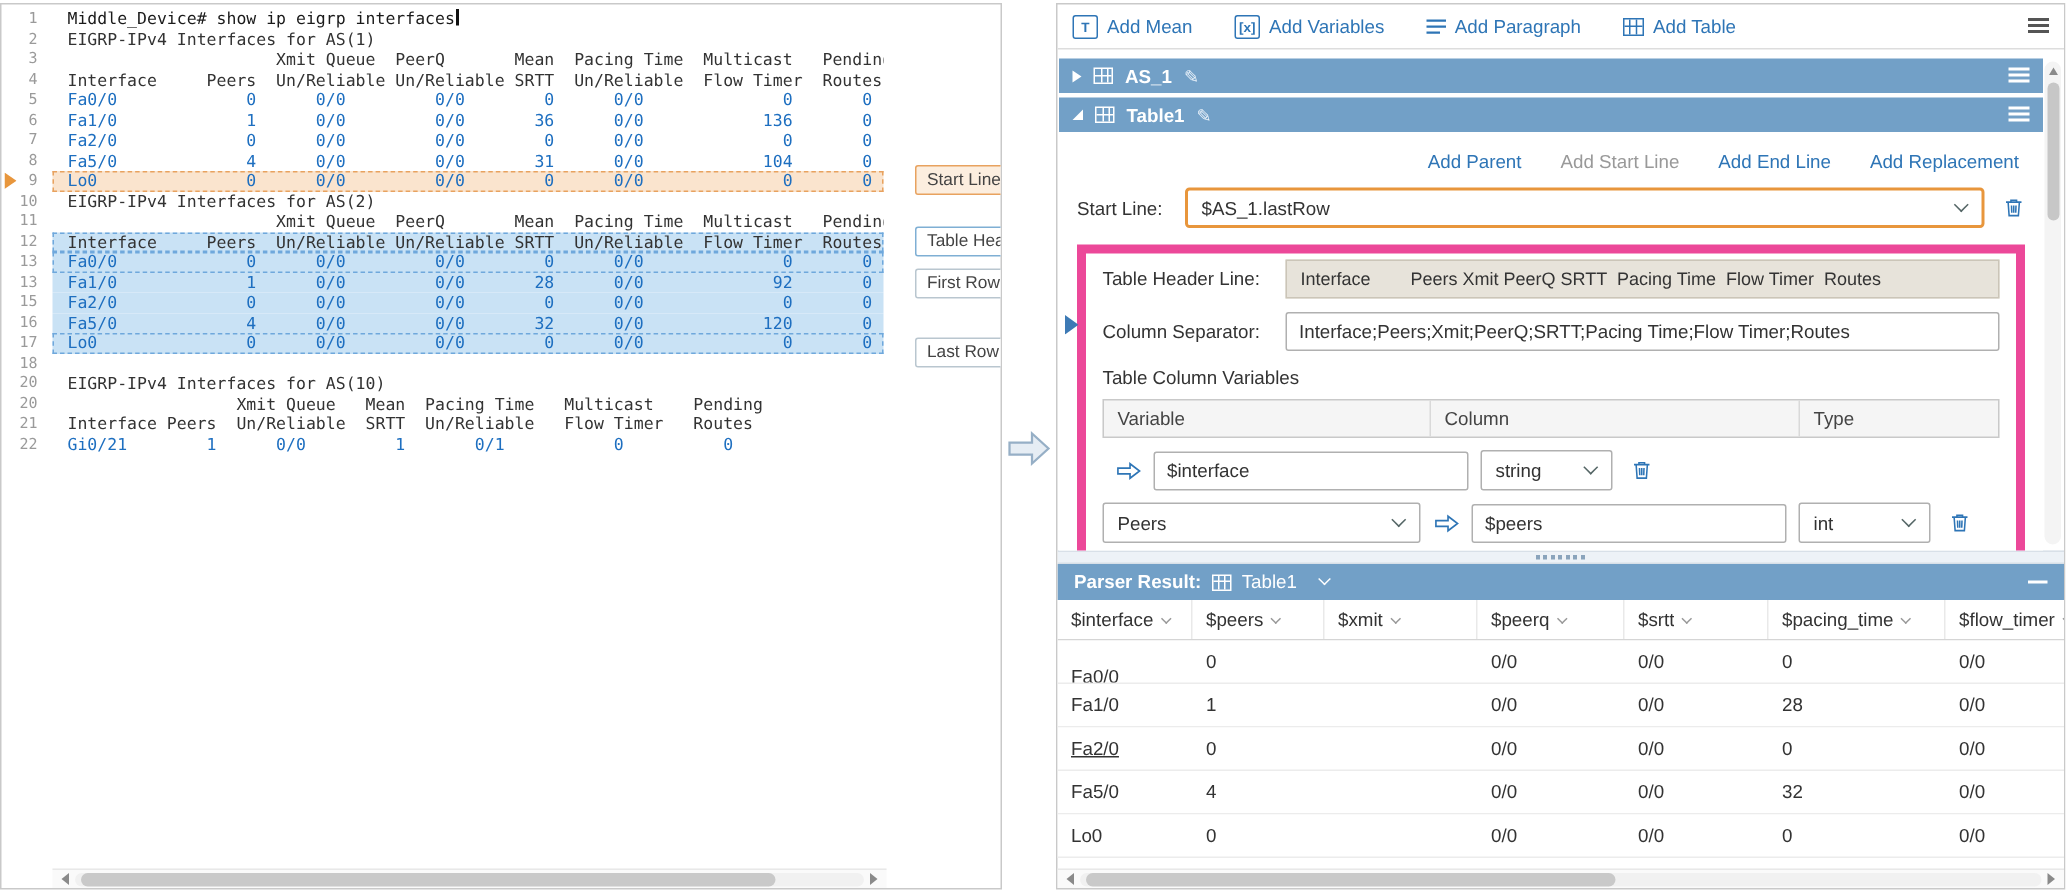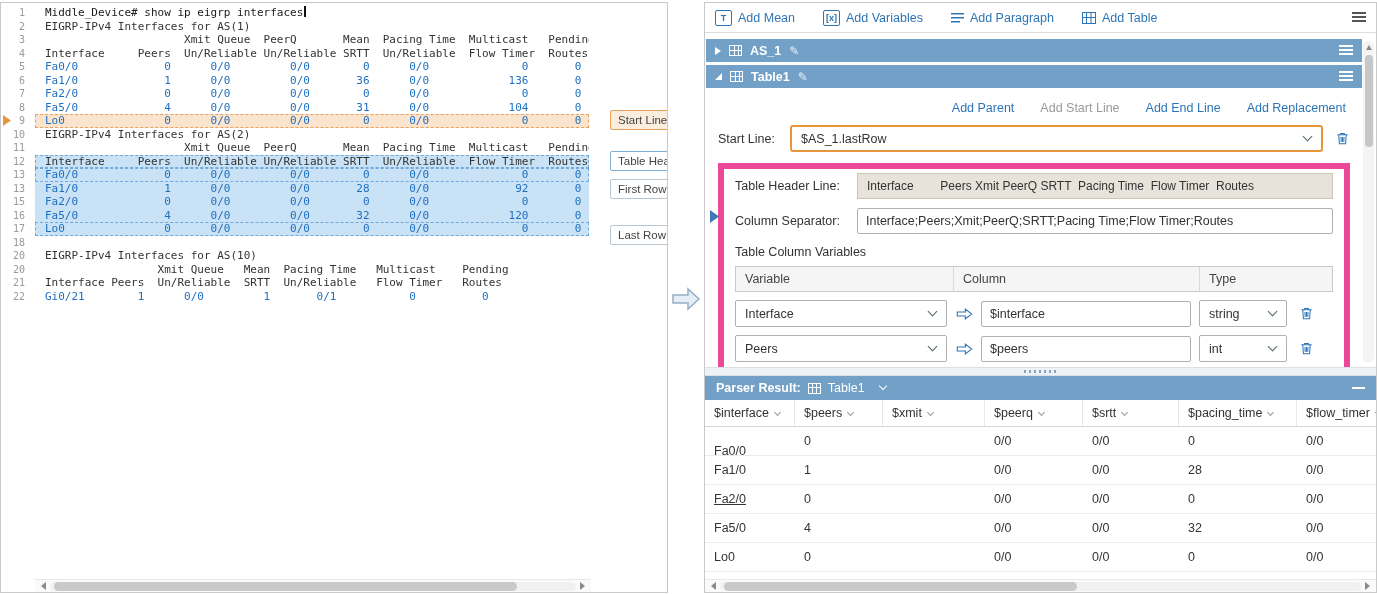--- a/index.html
+++ b/index.html
@@ -334,24 +334,20 @@
           <div class="vars-title">Table Column Variables</div>
 
           <div class="vars-head">
             <div class="vh-cell vh-var">Variable</div>
             <div class="vh-cell vh-col">Column</div>
             <div class="vh-cell vh-type">Type</div>
           </div>
 
           <div id="vars-rows">
               <div class="var-row">
-                <div class="combo col-combo">
-                  <span class="combo-val">Interface</span>
-                  <span class="chev"></span>
-                </div>
                 <span class="map-arrow">
                   <svg width="17" height="14" viewBox="0 0 20 15">
                     <path d="M1.5 5.2h9.5V1.8L18.5 7.5l-7.5 5.7V9.8H1.5z" fill="#fff" stroke="#2E75B6" stroke-width="1.3"></path>
                   </svg>
                 </span>
                 <input class="txt-input var-input" value="$interface" style="">
                 <div class="combo type-combo">
                   <span class="combo-val">string</span>
                   <span class="chev"></span>
                 </div>

